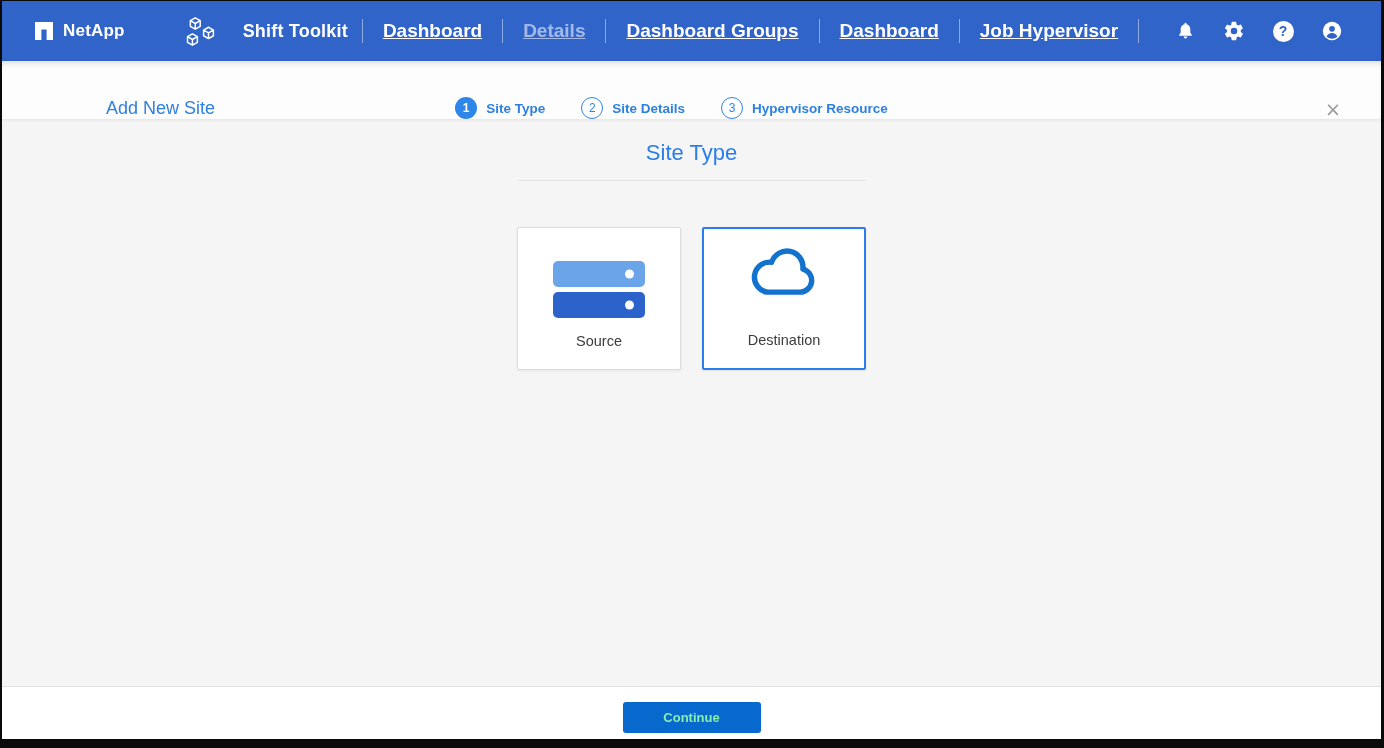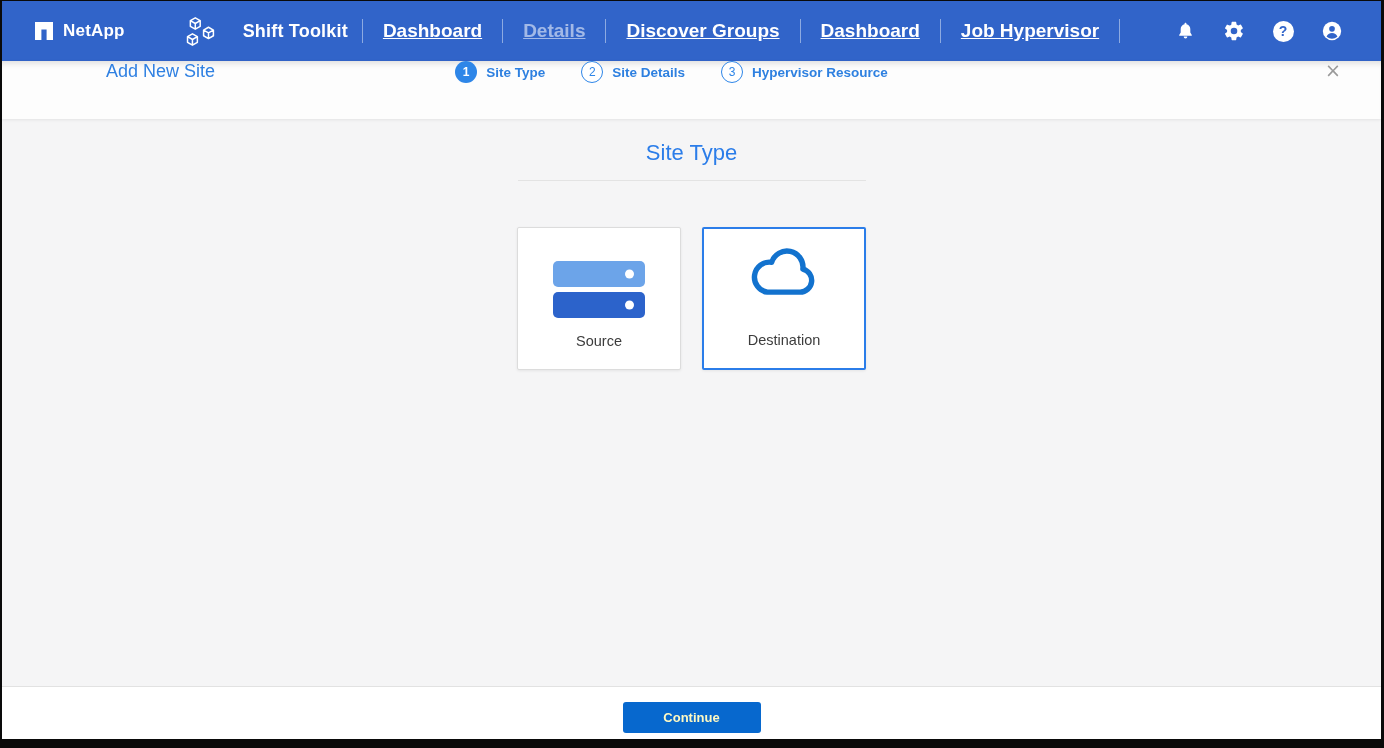--- a/index.html
+++ b/index.html
@@ -44,21 +44,21 @@
     width: 21px; height: 21px; border-radius: 50%; background: #fff;
     color: #3164C9; font-size: 14px; font-weight: 700;
     display: flex; align-items: center; justify-content: center;
   }
 
   
   .subheader {
     height: 58px; flex: 0 0 58px;
     background: #fdfdfd;
     position: relative;
-    display: flex; align-items: flex-start;
+    display: flex; align-items: flex-end;
     box-shadow: inset 0 7px 7px -5px rgba(0,0,0,.14), 0 1px 3px rgba(0,0,0,.08);
     z-index: 2;
   }
   .wizard-title {
     position: absolute; left: 104px;
     font-size: 18px; color: #2F80E2; font-weight: 500;
   }
   .steps { display: flex; align-items: center; gap: 36px; margin: 0 auto; transform: translateX(-20px); }
   .step { display: flex; align-items: center; gap: 9px; cursor: pointer; }
   .step-circle {
@@ -108,21 +108,21 @@
   }
 
   
   .footer {
     height: 52px; flex: 0 0 52px; background: #fff;
     display: flex; justify-content: center;
     padding-top: 15px;
   }
   .continue-btn {
     width: 138px; height: 31px;
-    background: #0768CE; color: #fef9c3;
+    background: #0768CE; color: #86efac;
     border: none; border-radius: 3px;
     font-family: "Liberation Sans", sans-serif;
     font-size: 13px; font-weight: 700;
     cursor: pointer;
   }
 </style>
 </head>
 <body>
 
 <div class="screen">
@@ -147,21 +147,21 @@
       </span>
       <span class="product-text">Shift Toolkit</span>
     </div>
 
     <div class="nav">
       <div class="nav-divider"></div>
       <div class="nav-item">Dashboard</div>
       <div class="nav-divider"></div>
       <div class="nav-item dimmed">Details</div>
       <div class="nav-divider"></div>
-      <div class="nav-item">Discover Groups</div>
+      <div class="nav-item">Dashboard Groups</div>
       <div class="nav-divider"></div>
       <div class="nav-item">Dashboard</div>
       <div class="nav-divider"></div>
       <div class="nav-item">Job Hypervisor</div>
       <div class="nav-divider"></div>
     </div>
 
     <div class="topbar-icons">
       <span class="tb-icon">
         <svg width="21" height="22" viewBox="0 0 24 24" fill="#fff">

